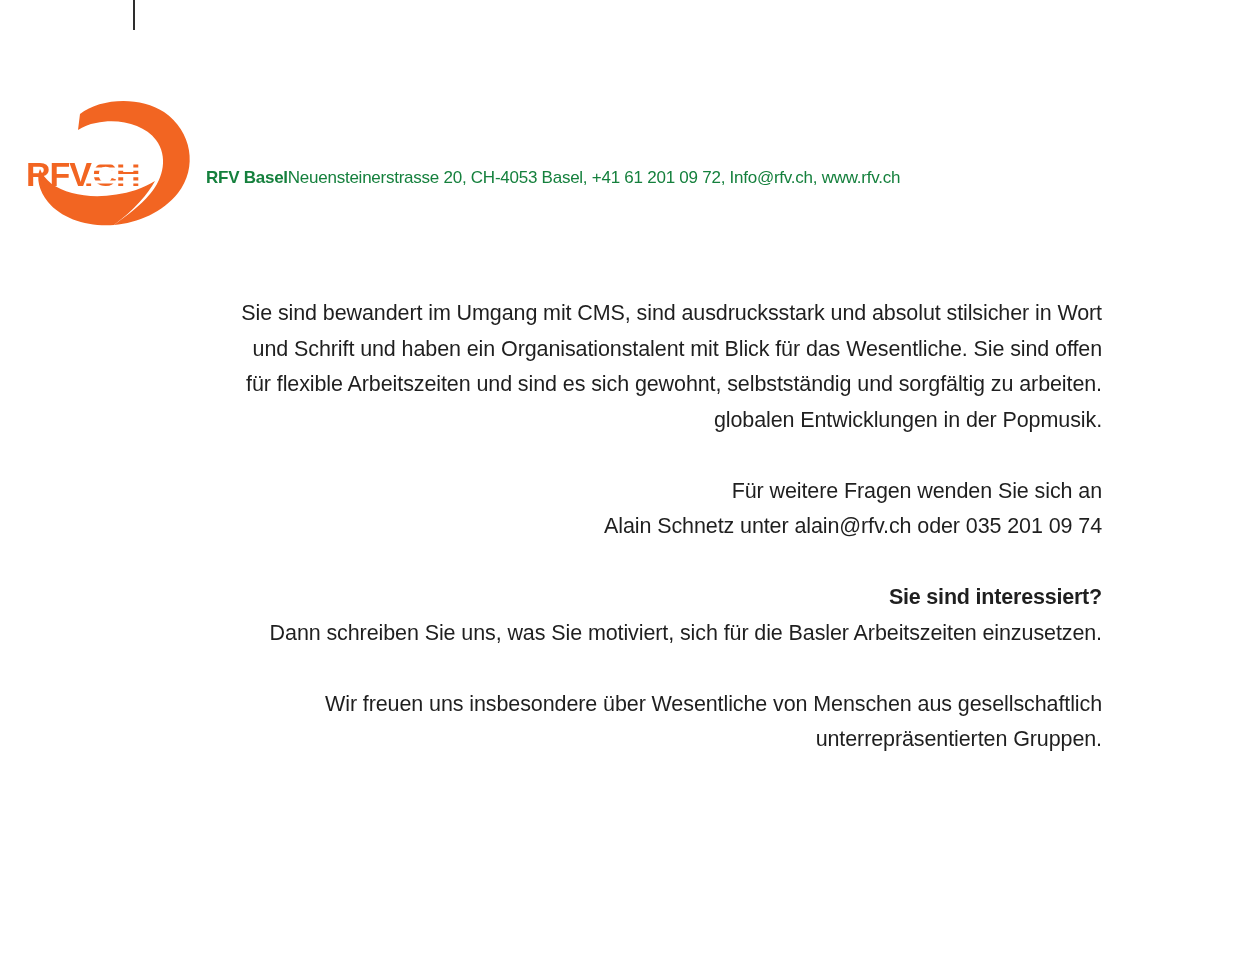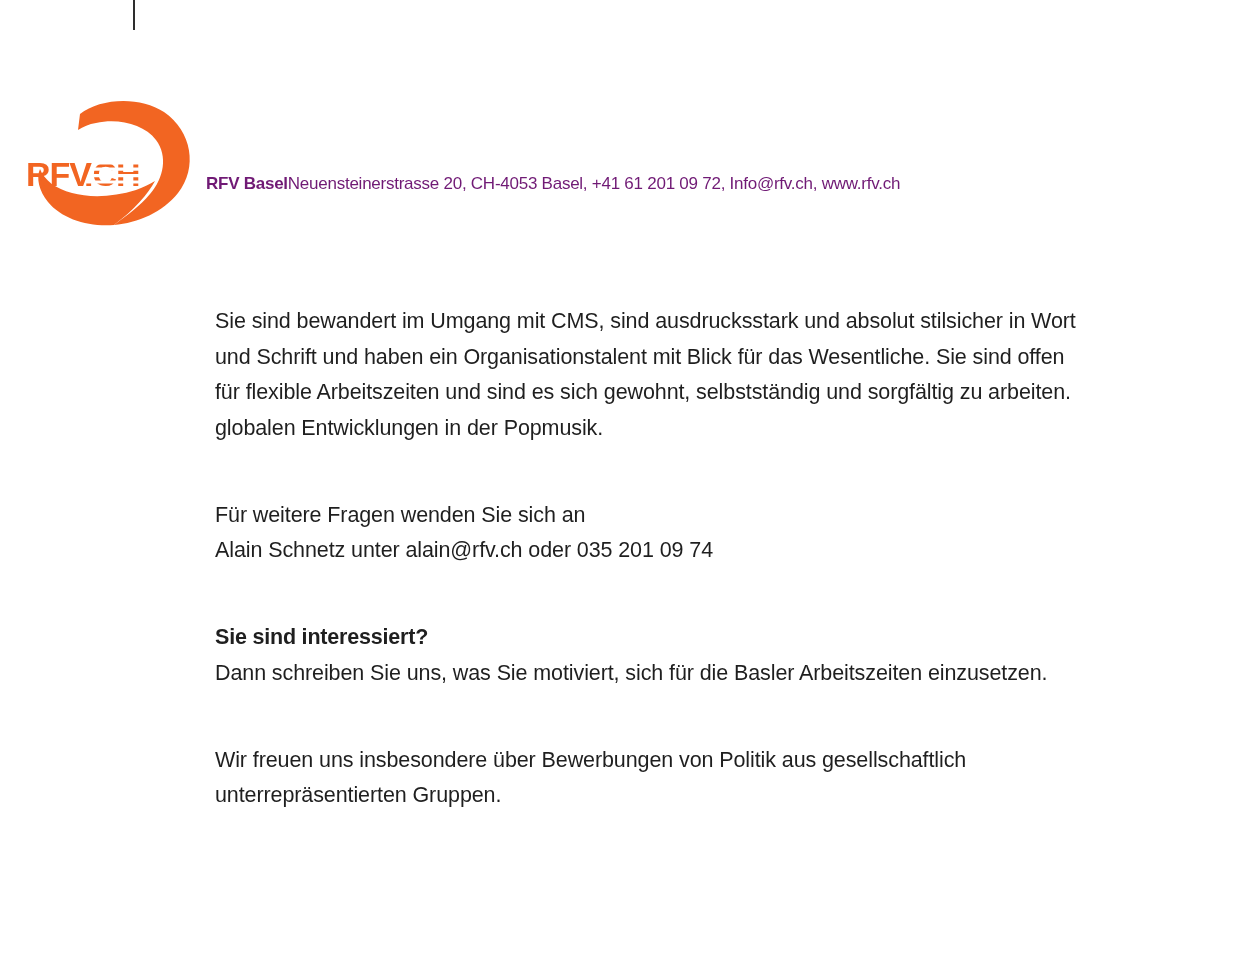--- a/index.html
+++ b/index.html
@@ -43,27 +43,27 @@
     left: 22px;
     top: 52px;
     width: 176px;
     height: 140px;
   }
   #logo svg { display: block; width: 176px; height: 140px; }
 
   #contact-line {
     position: absolute;
     left: 206px;
-    top: 134px;
+    top: 128px;
     font-family: "Liberation Sans", sans-serif;
     font-size: 17px;
     letter-spacing: -0.25px;
     line-height: 24px;
     white-space: nowrap;
-    color: #701a75;
+    color: #15803d;
   }
   #contact-line .org {
     font-weight: bold;
   }
   #contact-line .details {
     font-weight: normal;
   }
 
   
   #body-copy {
@@ -72,21 +72,22 @@
     top: 296px;
     width: 895px;
     font-family: "Liberation Sans", sans-serif;
     font-weight: 300;
     font-size: 21.5px;
     line-height: 35.5px;
     color: #1f1f1f;
     letter-spacing: -0.1px;
   }
   #body-copy .para {
-    margin: 8px;
+    margin: 0;
+    text-align: right;
   }
   #body-copy .spacer {
     height: 35.5px;
   }
   #body-copy .wrapline {
     display: block;
   }
   .strong {
     font-weight: bold;
     letter-spacing: -0.2px;
@@ -165,17 +166,17 @@
   <div class="spacer"></div>
 
   <p class="para">
     <span class="wrapline strong">Sie sind interessiert?</span>
     <span class="wrapline">Dann schreiben Sie uns, was Sie motiviert, sich für die Basler Arbeitszeiten einzusetzen.</span>
   </p>
 
   <div class="spacer"></div>
 
   <p class="para">
-    <span class="wrapline">Wir freuen uns insbesondere über Bewerbungen von Politik aus gesellschaftlich</span>
+    <span class="wrapline">Wir freuen uns insbesondere über Wesentliche von Menschen aus gesellschaftlich</span>
     <span class="wrapline">unterrepräsentierten Gruppen.</span>
   </p>
 
 </main>
 
 </body></html>

